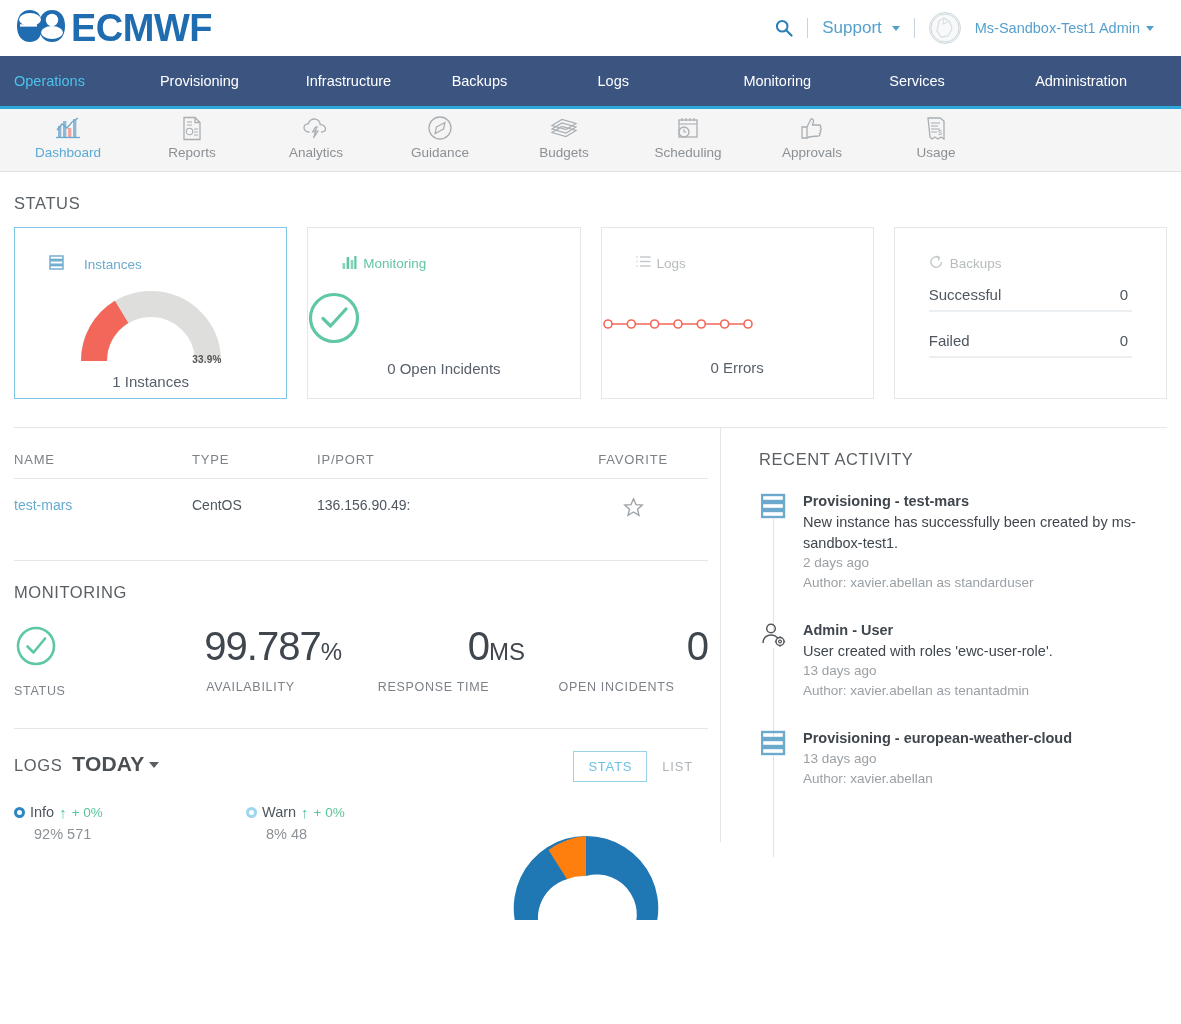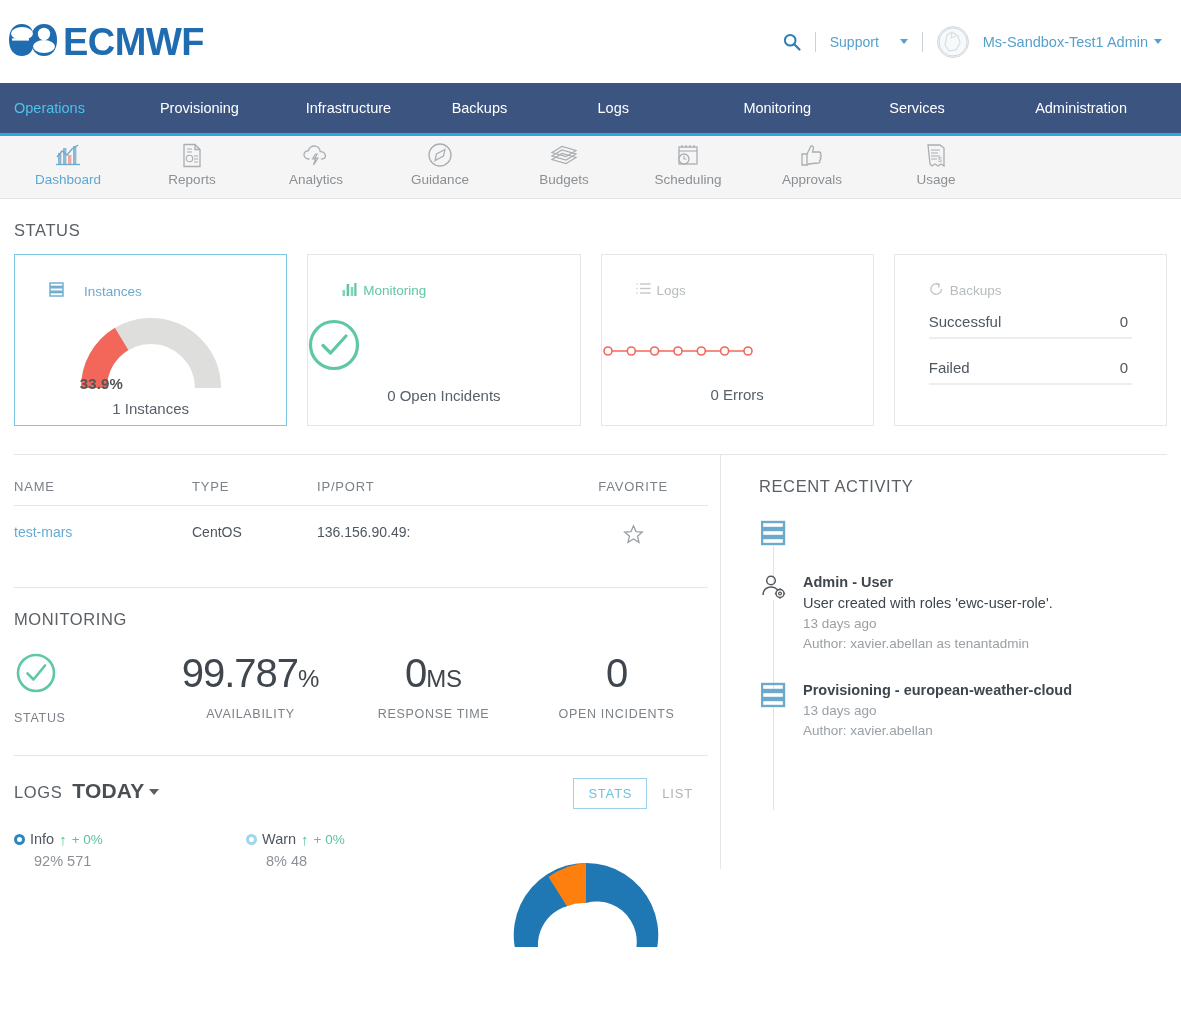--- a/index.html
+++ b/index.html
@@ -9,25 +9,25 @@
     height: 1024px;
     overflow: hidden;
     background: #ffffff;
     font-family: "Liberation Sans", sans-serif;
     color: #444;
     -webkit-font-smoothing: antialiased;
   }
 
   
   .topbar {
-    height: 83px;
+    height: 56px;
     background: #ffffff;
     display: flex;
     align-items: center;
-    padding: 0 9px;
+    padding: 0 17px;
     position: relative;
   }
   .logo {
     display: flex;
     align-items: center;
     gap: 6px;
   }
   .logo-mark { display:block; }
   .logo-text {
     font-size: 38px;
@@ -40,25 +40,25 @@
     margin-left: auto;
     display: flex;
     align-items: center;
     gap: 14px;
     padding-right: 10px;
   }
   .search-icon-btn { cursor: pointer; display:flex; align-items:center; }
   .vsep { width: 1px; height: 20px; background: #c9d2d8; }
   .support-link {
     color: #56a0cc;
-    font-size: 14px;
+    font-size: 17px;
     cursor: pointer;
     display: flex;
     align-items: center;
-    gap: 21px;
+    gap: 10px;
   }
   .caret-dn {
     width: 0; height: 0;
     border-left: 4.5px solid transparent;
     border-right: 4.5px solid transparent;
     border-top: 5px solid #56a0cc;
     display:inline-block;
   }
   .avatar {
     width: 32px; height: 32px;
@@ -154,22 +154,22 @@
   .card-foot {
     text-align: center;
     font-size: 15px;
     color: #58606a;
   }
 
   .gauge-wrap { position: relative; width: 142px; height: 72px; margin: 18px auto 0; }
   .gauge-pct {
     position: absolute;
     bottom: -2px; left: 0; right: 0;
-    text-align: left;
-    font-size: 15px;
+    text-align: right;
+    font-size: 10px;
     color: #555;
     font-weight: bold;
     letter-spacing: 0.2px;
   }
   .instances-foot { margin-top: 10px; }
 
   .check-big { margin: 20px auto 0; display:block; }
   .mon-foot { margin-top: 12px; }
 
   .spark { margin: 46px auto 0; display:block; }
@@ -242,21 +242,21 @@
 
   
   .mon-grid { display: flex; margin-top: 24px; }
   .mon-col { flex: 1; }
   .mon-col.c1 { flex: 0 0 145px; }
   .mon-big {
     font-size: 40px;
     color: #3f464d;
     font-weight: normal;
     line-height: 1;
-    text-align: center;
+    text-align: right;
     letter-spacing: -1px;
   }
   .mon-big .unit { font-size: 24px; letter-spacing: 0; }
   .mon-lbl {
     font-size: 12.5px;
     color: #7c8287;
     letter-spacing: 0.7px;
     margin-top: 14px;
   }
   .mon-col.c1 .mon-lbl { text-align: left; }
@@ -713,20 +713,26 @@
 
         <div class="act-item">
           <div class="act-rail"></div>
           <div class="act-ico">
             <svg width="26" height="26" viewBox="0 0 26 26">
               <rect x="1" y="2" width="22" height="6" fill="none" stroke="#6ba9cd" stroke-width="2.4"></rect>
               <rect x="1" y="10" width="22" height="6" fill="none" stroke="#6ba9cd" stroke-width="2.4"></rect>
               <rect x="1" y="18" width="22" height="6" fill="none" stroke="#6ba9cd" stroke-width="2.4"></rect>
             </svg>
           </div>
+          <div class="act-body">
+            <div class="act-title">Provisioning - test-mars</div>
+            <div class="act-desc">New instance has successfully been created by ms-sandbox-test1.</div>
+            <div class="act-meta">2 days ago</div>
+            <div class="act-meta">Author: xavier.abellan as standarduser</div>
+          </div>
         </div>
 
         <div class="act-item">
           <div class="act-rail"></div>
           <div class="act-ico">
             <svg width="26" height="26" viewBox="0 0 26 26">
               <circle cx="10" cy="6.5" r="4.3" fill="none" stroke="#55595d" stroke-width="1.5"></circle>
               <path d="M2 21 C2 15.5 6 13 10 13 C13 13 15.5 14.4 17 16.5" fill="none" stroke="#55595d" stroke-width="1.5"></path>
               <circle cx="19" cy="19.5" r="4" fill="none" stroke="#55595d" stroke-width="1.5"></circle>
               <circle cx="19" cy="19.5" r="1.4" fill="none" stroke="#55595d" stroke-width="1.2"></circle>

